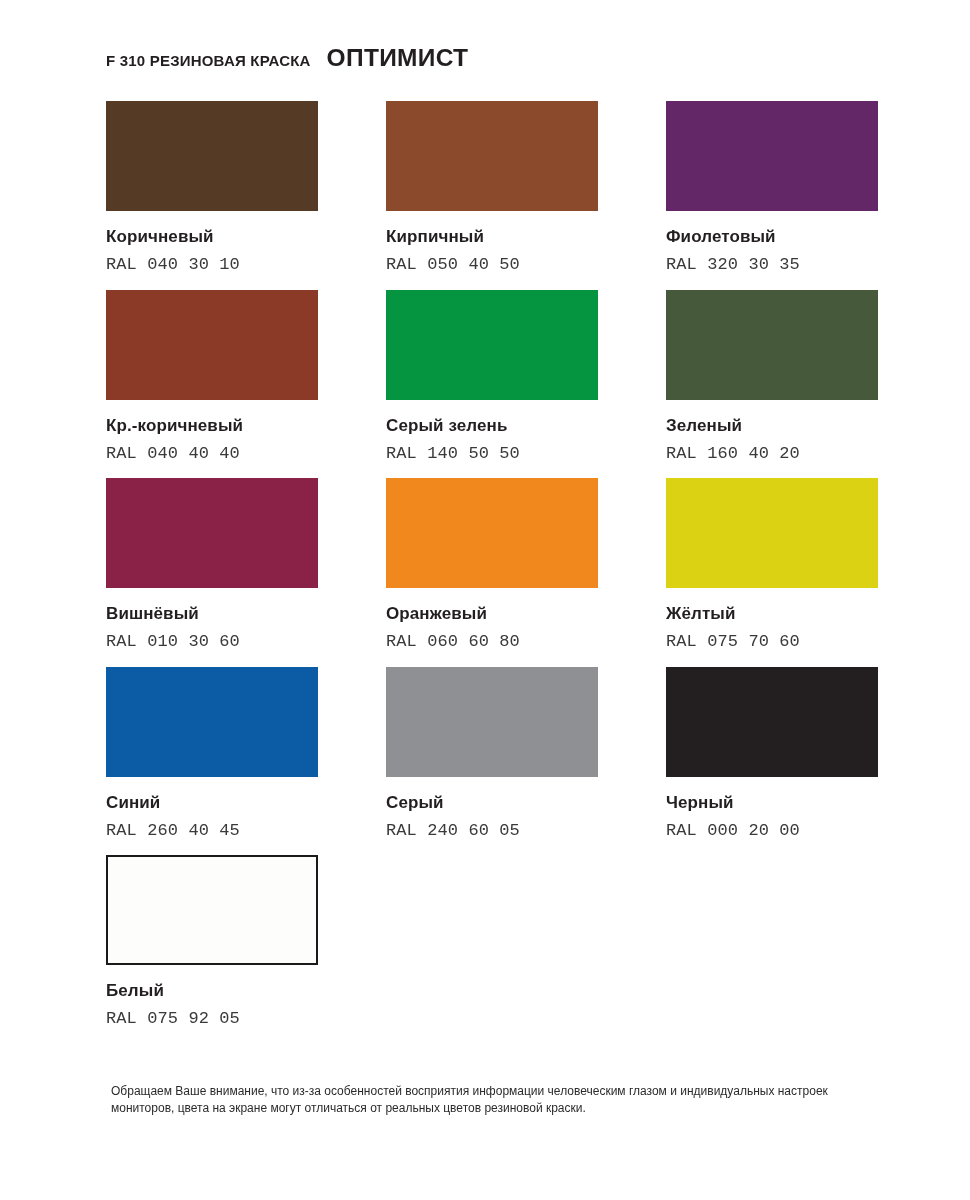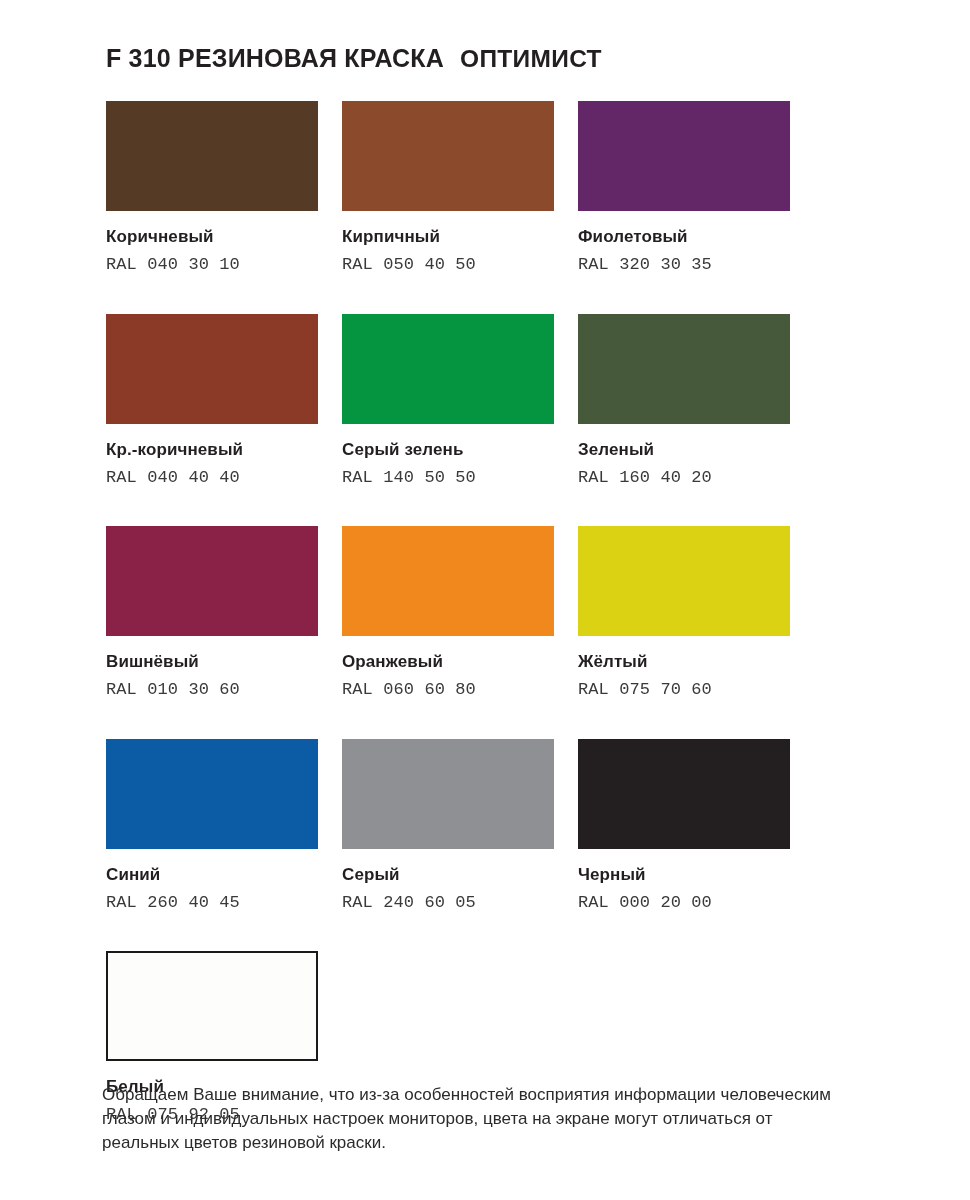--- a/index.html
+++ b/index.html
@@ -27,21 +27,21 @@
   
   .header {
     position: absolute;
     left: 106px;
     top: 44px;
     display: flex;
     align-items: baseline;
     white-space: nowrap;
   }
   .header-code {
-    font-size: 25px;
+    font-size: 15px;
     font-weight: bold;
     letter-spacing: 0.2px;
     color: #231f20;
   }
   .header-brand {
     font-size: 24.5px;
     font-weight: bold;
     letter-spacing: 0.3px;
     color: #231f20;
     margin-left: 16px;
@@ -50,21 +50,20 @@
   
   .grid {
     position: absolute;
     left: 106px;
     top: 101px;
     width: 768px;
     display: grid;
     grid-template-columns: repeat(3, 212px);
     column-gap: 68px;
     row-gap: 0;
-    gap: 24px;
   }
   .cell {
     width: 212px;
     margin-bottom: 14px;
   }
   .swatch {
     width: 212px;
     height: 110px;
     box-sizing: border-box;
     display: block;
@@ -86,24 +85,24 @@
     color: #3a3a3a;
     margin-top: 7px;
     line-height: 1.25;
     letter-spacing: 0.1px;
     font-family: Liberation Mono, monospace;
   }
 
   
   .disclaimer {
     position: absolute;
-    left: 102px;
+    left: 111px;
     top: 1083px;
     width: 730px;
-    font-size: 17px;
+    font-size: 12px;
     line-height: 1.42;
     color: #2b2b2b;
     font-family: "Liberation Sans", sans-serif;
   }
   .disclaimer p {
     margin: 0;
   }
 </style>
 </head>
 <body>

